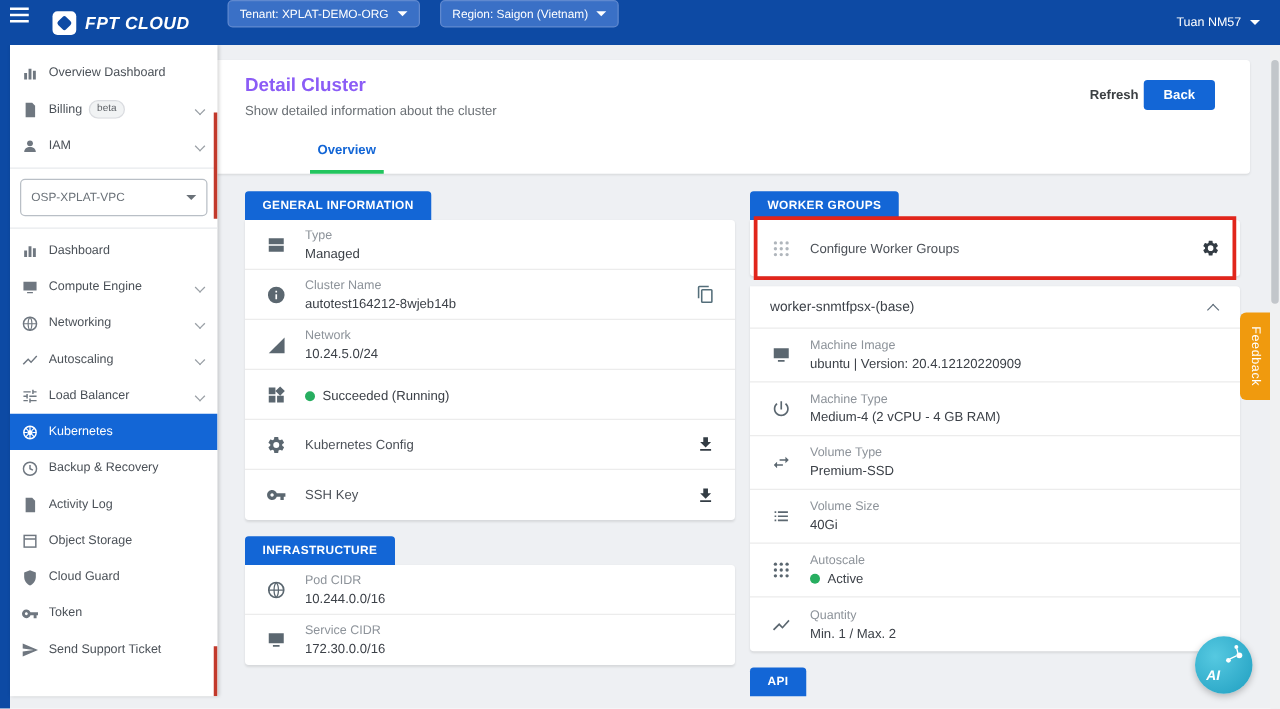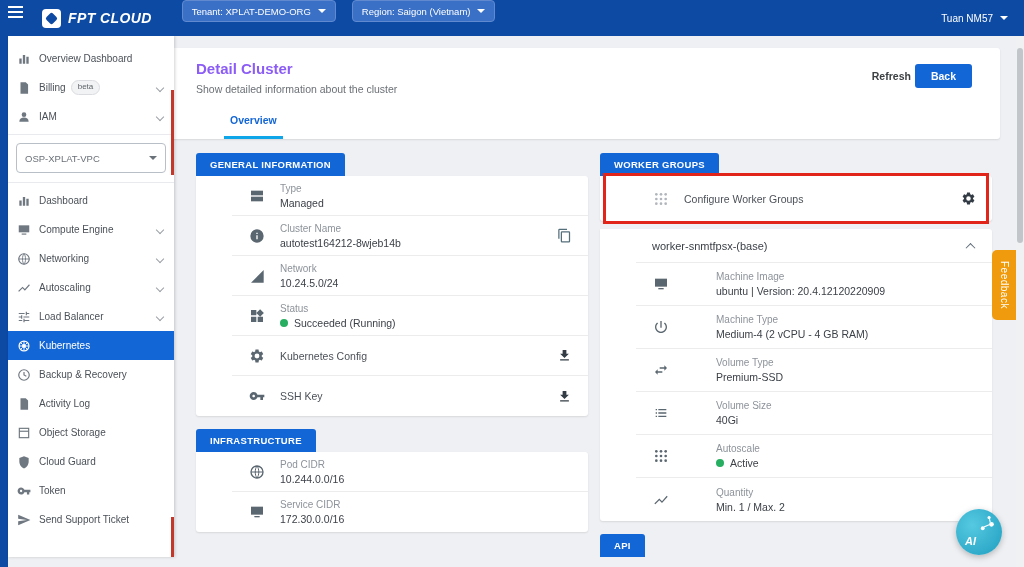--- a/index.html
+++ b/index.html
@@ -39,47 +39,47 @@
 
   
   .content { position: absolute; top: 36px; left: 148px; right: 8px; bottom: 0; overflow: hidden; padding: 12px 16px 0; }
   .page-card { background: #fff; border-radius: 3px; box-shadow: 0 1px 2px rgba(0,0,0,.10); padding: 12px 24px 0 32px; position: relative; }
   .page-title { font-size: 15px; font-weight: bold; color: #8b5cf6; }
   .page-sub { font-size: 10.5px; color: #6b7075; margin-top: 6px; }
   .page-actions { position: absolute; right: 28px; top: 16px; display: flex; align-items: center; gap: 4px; margin-left: 28px; }
   .btn-text { font-size: 10.5px; color: #3c4043; background: none; border: none; cursor: pointer; font-weight: bold; font-family: inherit; }
   .btn-primary { font-size: 10.5px; color: #fff; background: #1366d6; border: none; border-radius: 3px; padding: 6px 16px; cursor: pointer; font-weight: bold; font-family: inherit; }
   .tabs { margin-top: 10px; display: flex; }
-  .tab { font-size: 10.5px; color: #1366d6; font-weight: bold; padding: 9px 6px 10px; border-bottom: 3px solid #0ea5e9; margin-left: 28px; cursor: pointer; }
+  .tab { font-size: 10.5px; color: #1366d6; font-weight: bold; padding: 9px 6px 10px; border-bottom: 3px solid #22c55e; margin-left: 52px; cursor: pointer; }
 
   .columns { display: flex; gap: 12px; padding: 14px 8px 0 32px; align-items: flex-start; }
   .col { flex: 1; min-width: 0; }
   .sec-tab { display: inline-block; background: #1366d6; color: #fff; font-size: 9.5px; font-weight: bold; letter-spacing: .3px; padding: 6px 14px; border-radius: 3px 3px 0 0; }
-  .card { background: #fff; border-radius: 0 3px 3px 3px; box-shadow: 0 1px 2px rgba(0,0,0,.10); padding-left: 36px; }
+  .card { background: #fff; border-radius: 0 3px 3px 3px; box-shadow: 0 1px 2px rgba(0,0,0,.10); }
 
   .info-row { display: flex; align-items: center; min-height: 40px; padding: 5px 16px 5px 14px; border-bottom: 1px solid #ececec; }
   .info-row:last-child { border-bottom: none; justify-content: flex-end; }
   .row-ic { width: 16px; height: 16px; color: #5b6770; margin: 0 15px 0 3px; flex: 0 0 16px; }
   .row-ic.muted { color: #b0b6bc; }
   .row-main { flex: 1; min-width: 0; }
   .row-label { font-size: 10px; color: #8d939a; }
   .row-value { font-size: 10.5px; color: #3c4148; margin-top: 3px; display: flex; align-items: center; gap: 6px; }
   .row-value-only { font-size: 10.5px; color: #4c5158; }
   .row-action { width: 15px; height: 15px; color: #546e7a; cursor: pointer; flex: 0 0 15px; }
   .row-action.dark { color: #333c44; }
   .dot { width: 8px; height: 8px; border-radius: 50%; background: #27ae60; display: inline-block; flex: 0 0 auto; }
 
   .mt12 { margin-top: 13px; }
   .configure-wrap { position: relative; }
   .config-row { min-height: 45px; }
   .annotation { position: absolute; left: 3px; right: 3px; top: -3px; bottom: -3px; border: 3px solid #e1251b; pointer-events: none; z-index: 6; }
   .group-card { margin-top: 8px; }
   .group-header { display: flex; align-items: center; justify-content: space-between; padding: 11px 18px 10px 16px; font-size: 11px; color: #3c4148; border-bottom: 1px solid #ececec; cursor: pointer; }
   .chev-up { width: 7px; height: 7px; border-left: 1.5px solid #5f6d7a; border-top: 1.5px solid #5f6d7a; transform: rotate(45deg) translate(1px,1px); }
-  .worker-row { min-height: 43px; gap: 32px; }
+  .worker-row { min-height: 43px; }
 
   
   .feedback { position: absolute; right: 8px; top: 250px; width: 24px; height: 70px; background: #f09a0e; color: #fff; border-radius: 5px 0 0 5px; writing-mode: vertical-rl; font-size: 10px; display: flex; align-items: center; justify-content: center; cursor: pointer; z-index: 45; letter-spacing: .5px; }
   .ai-btn { position: absolute; right: 22px; bottom: 12px; width: 46px; height: 46px; border-radius: 50%; background: radial-gradient(circle at 35% 35%, #56c9e1, #1f9ec0); cursor: pointer; z-index: 45; box-shadow: 0 2px 6px rgba(0,0,0,.25); }
   .ai-btn .ai-text { position: absolute; left: 9px; bottom: 8px; font-weight: bold; font-size: 11px; font-style: italic; color: #fff; }
   .ai-btn .ai-glyph { position: absolute; right: 5px; top: 5px; width: 19px; height: 19px; color: #fff; }
   .ai-btn .ai-glyph svg { width: 100%; height: 100%; fill: currentColor; }
 
   .v-scroll { position: absolute; right: 0; top: 36px; bottom: 0; width: 8px; background: #f0f1f2; z-index: 44; }
   .v-thumb { position: absolute; top: 12px; left: 1px; width: 6px; height: 195px; background: #c2c6ca; border-radius: 3px; }
@@ -426,21 +426,20 @@
                 </div>
             </div>
           </div>
           <div class="info-row">
             <span class="row-ic">
                 <svg>
                   <use href="#i-widgets"></use>
                 </svg>
               </span>
             <div class="row-main">
-              <div class="row-label">Status</div>
               <div class="row-value">
                   <span class="dot"></span>
                   <span>Succeeded (Running)</span>
                 </div>
             </div>
           </div>
           <div class="info-row">
             <span class="row-ic">
                 <svg>
                   <use href="#i-gear"></use>

